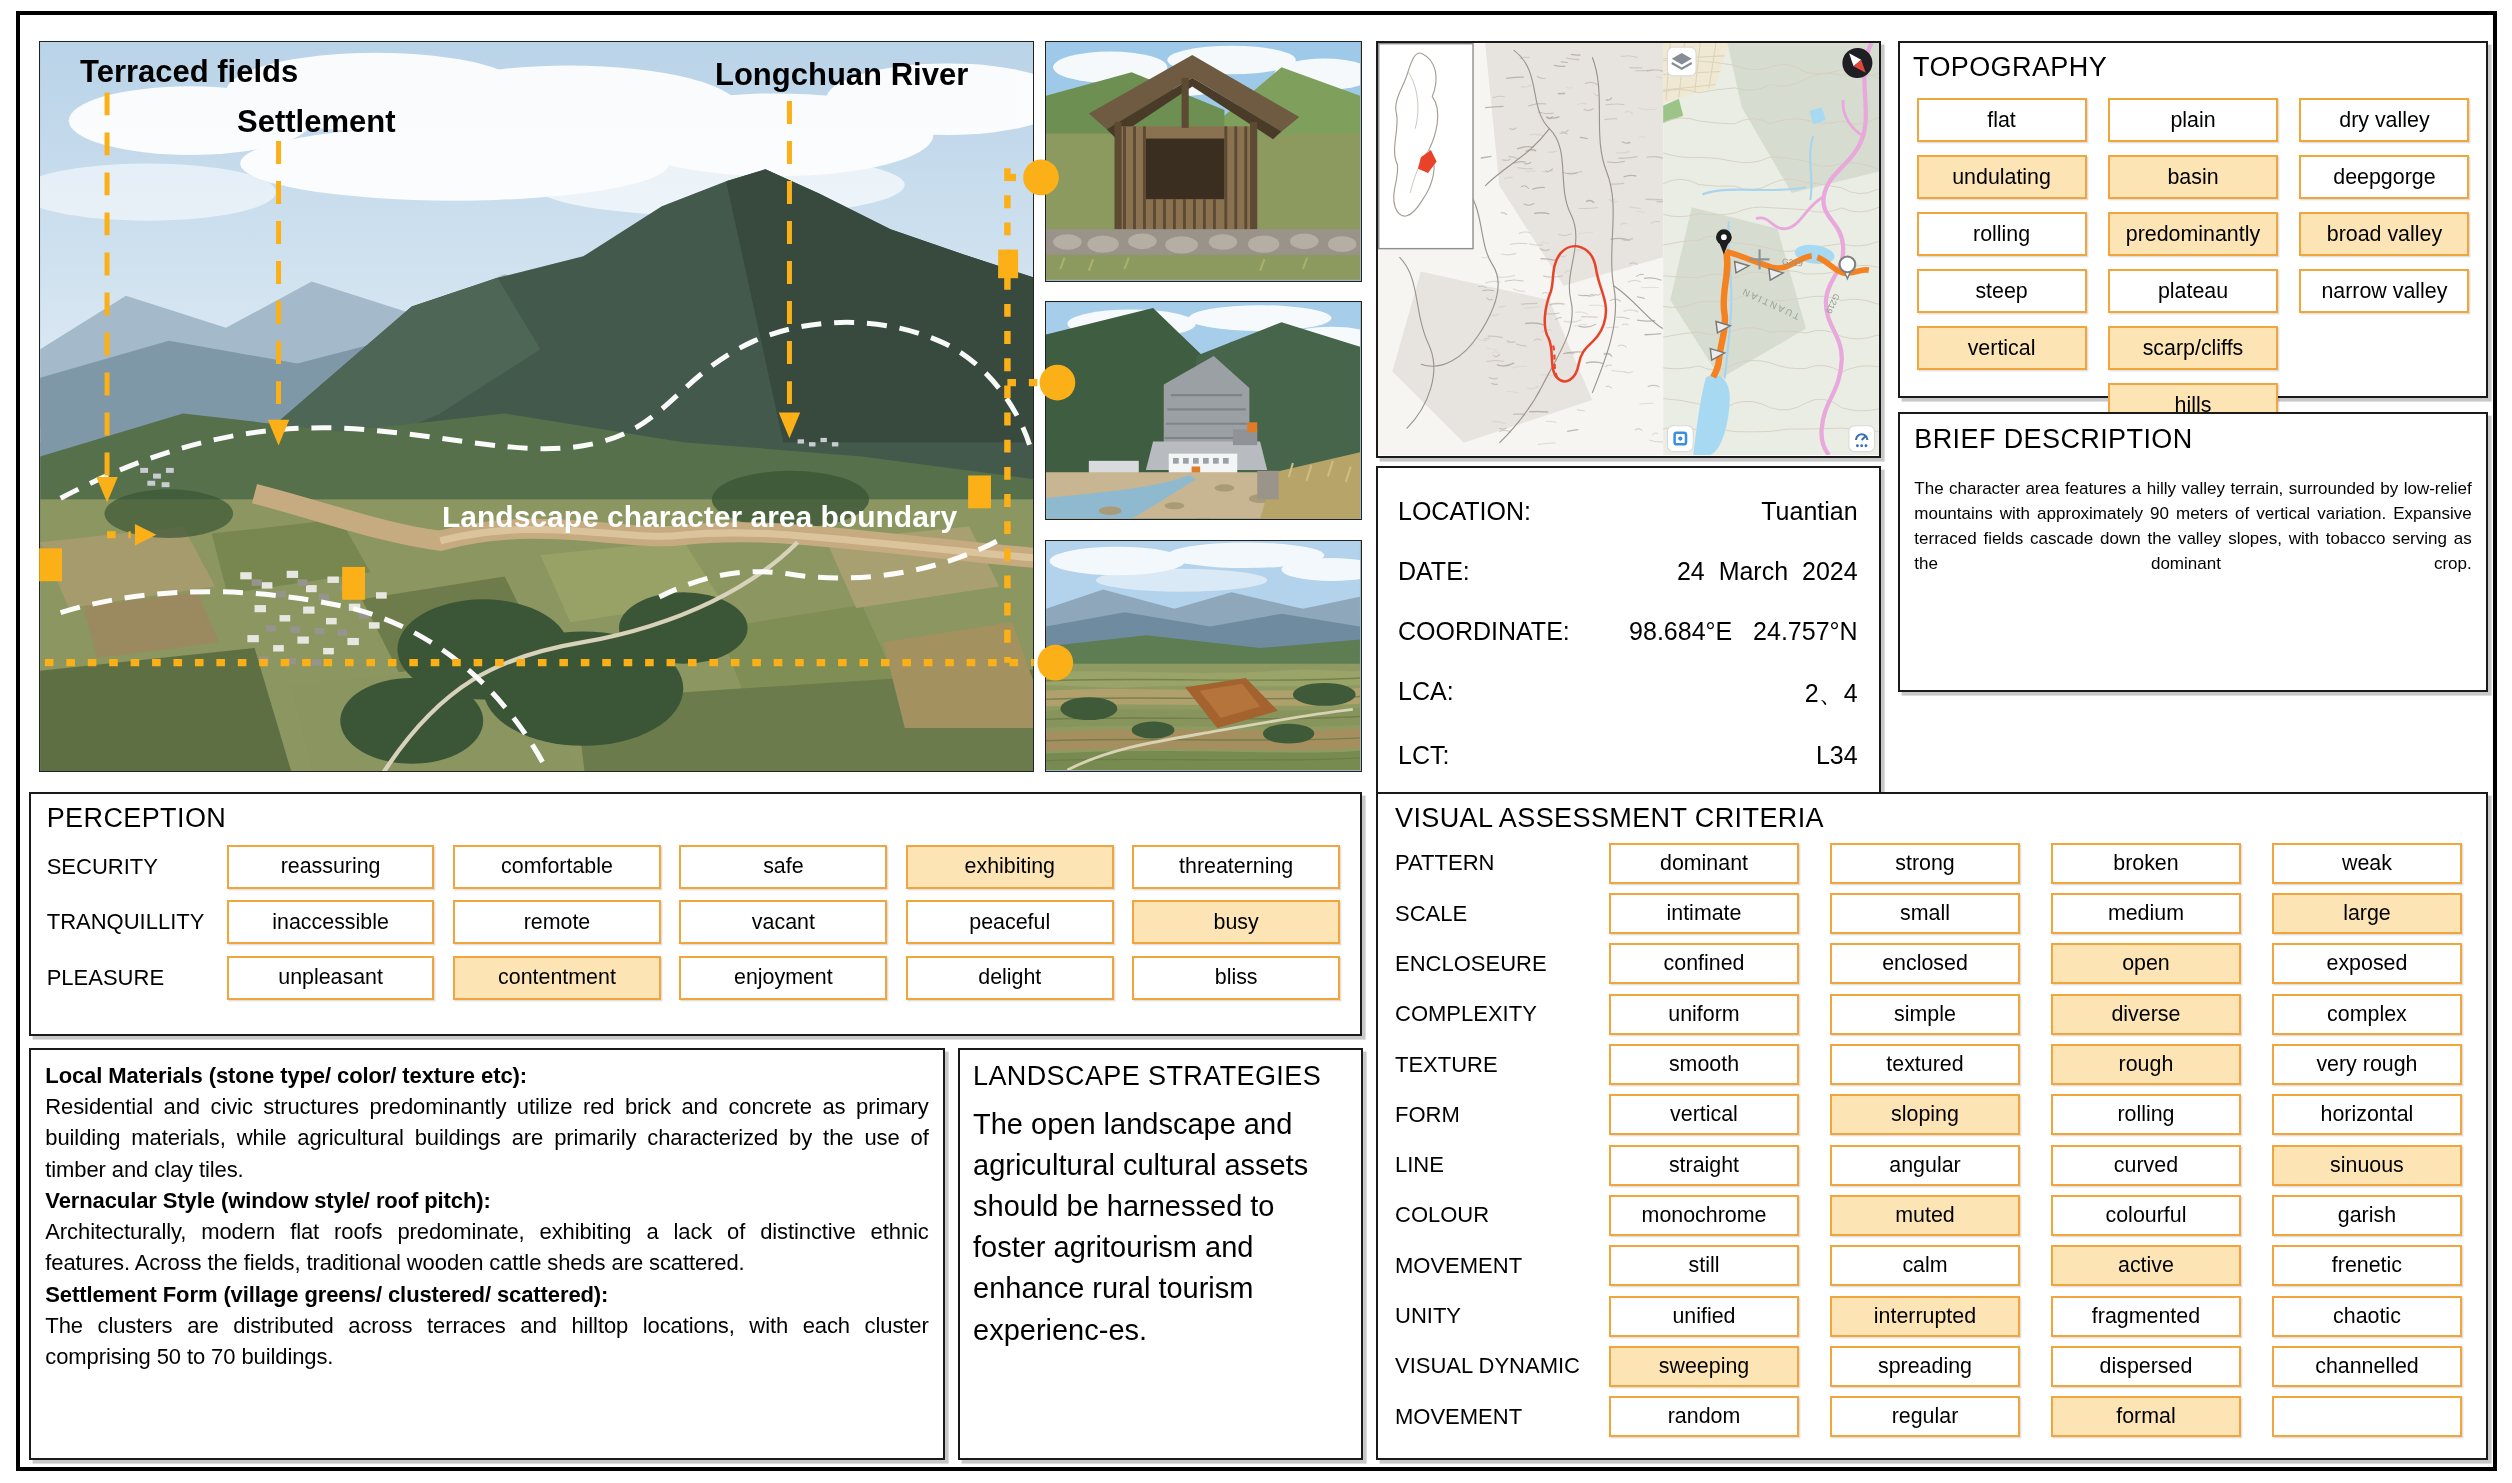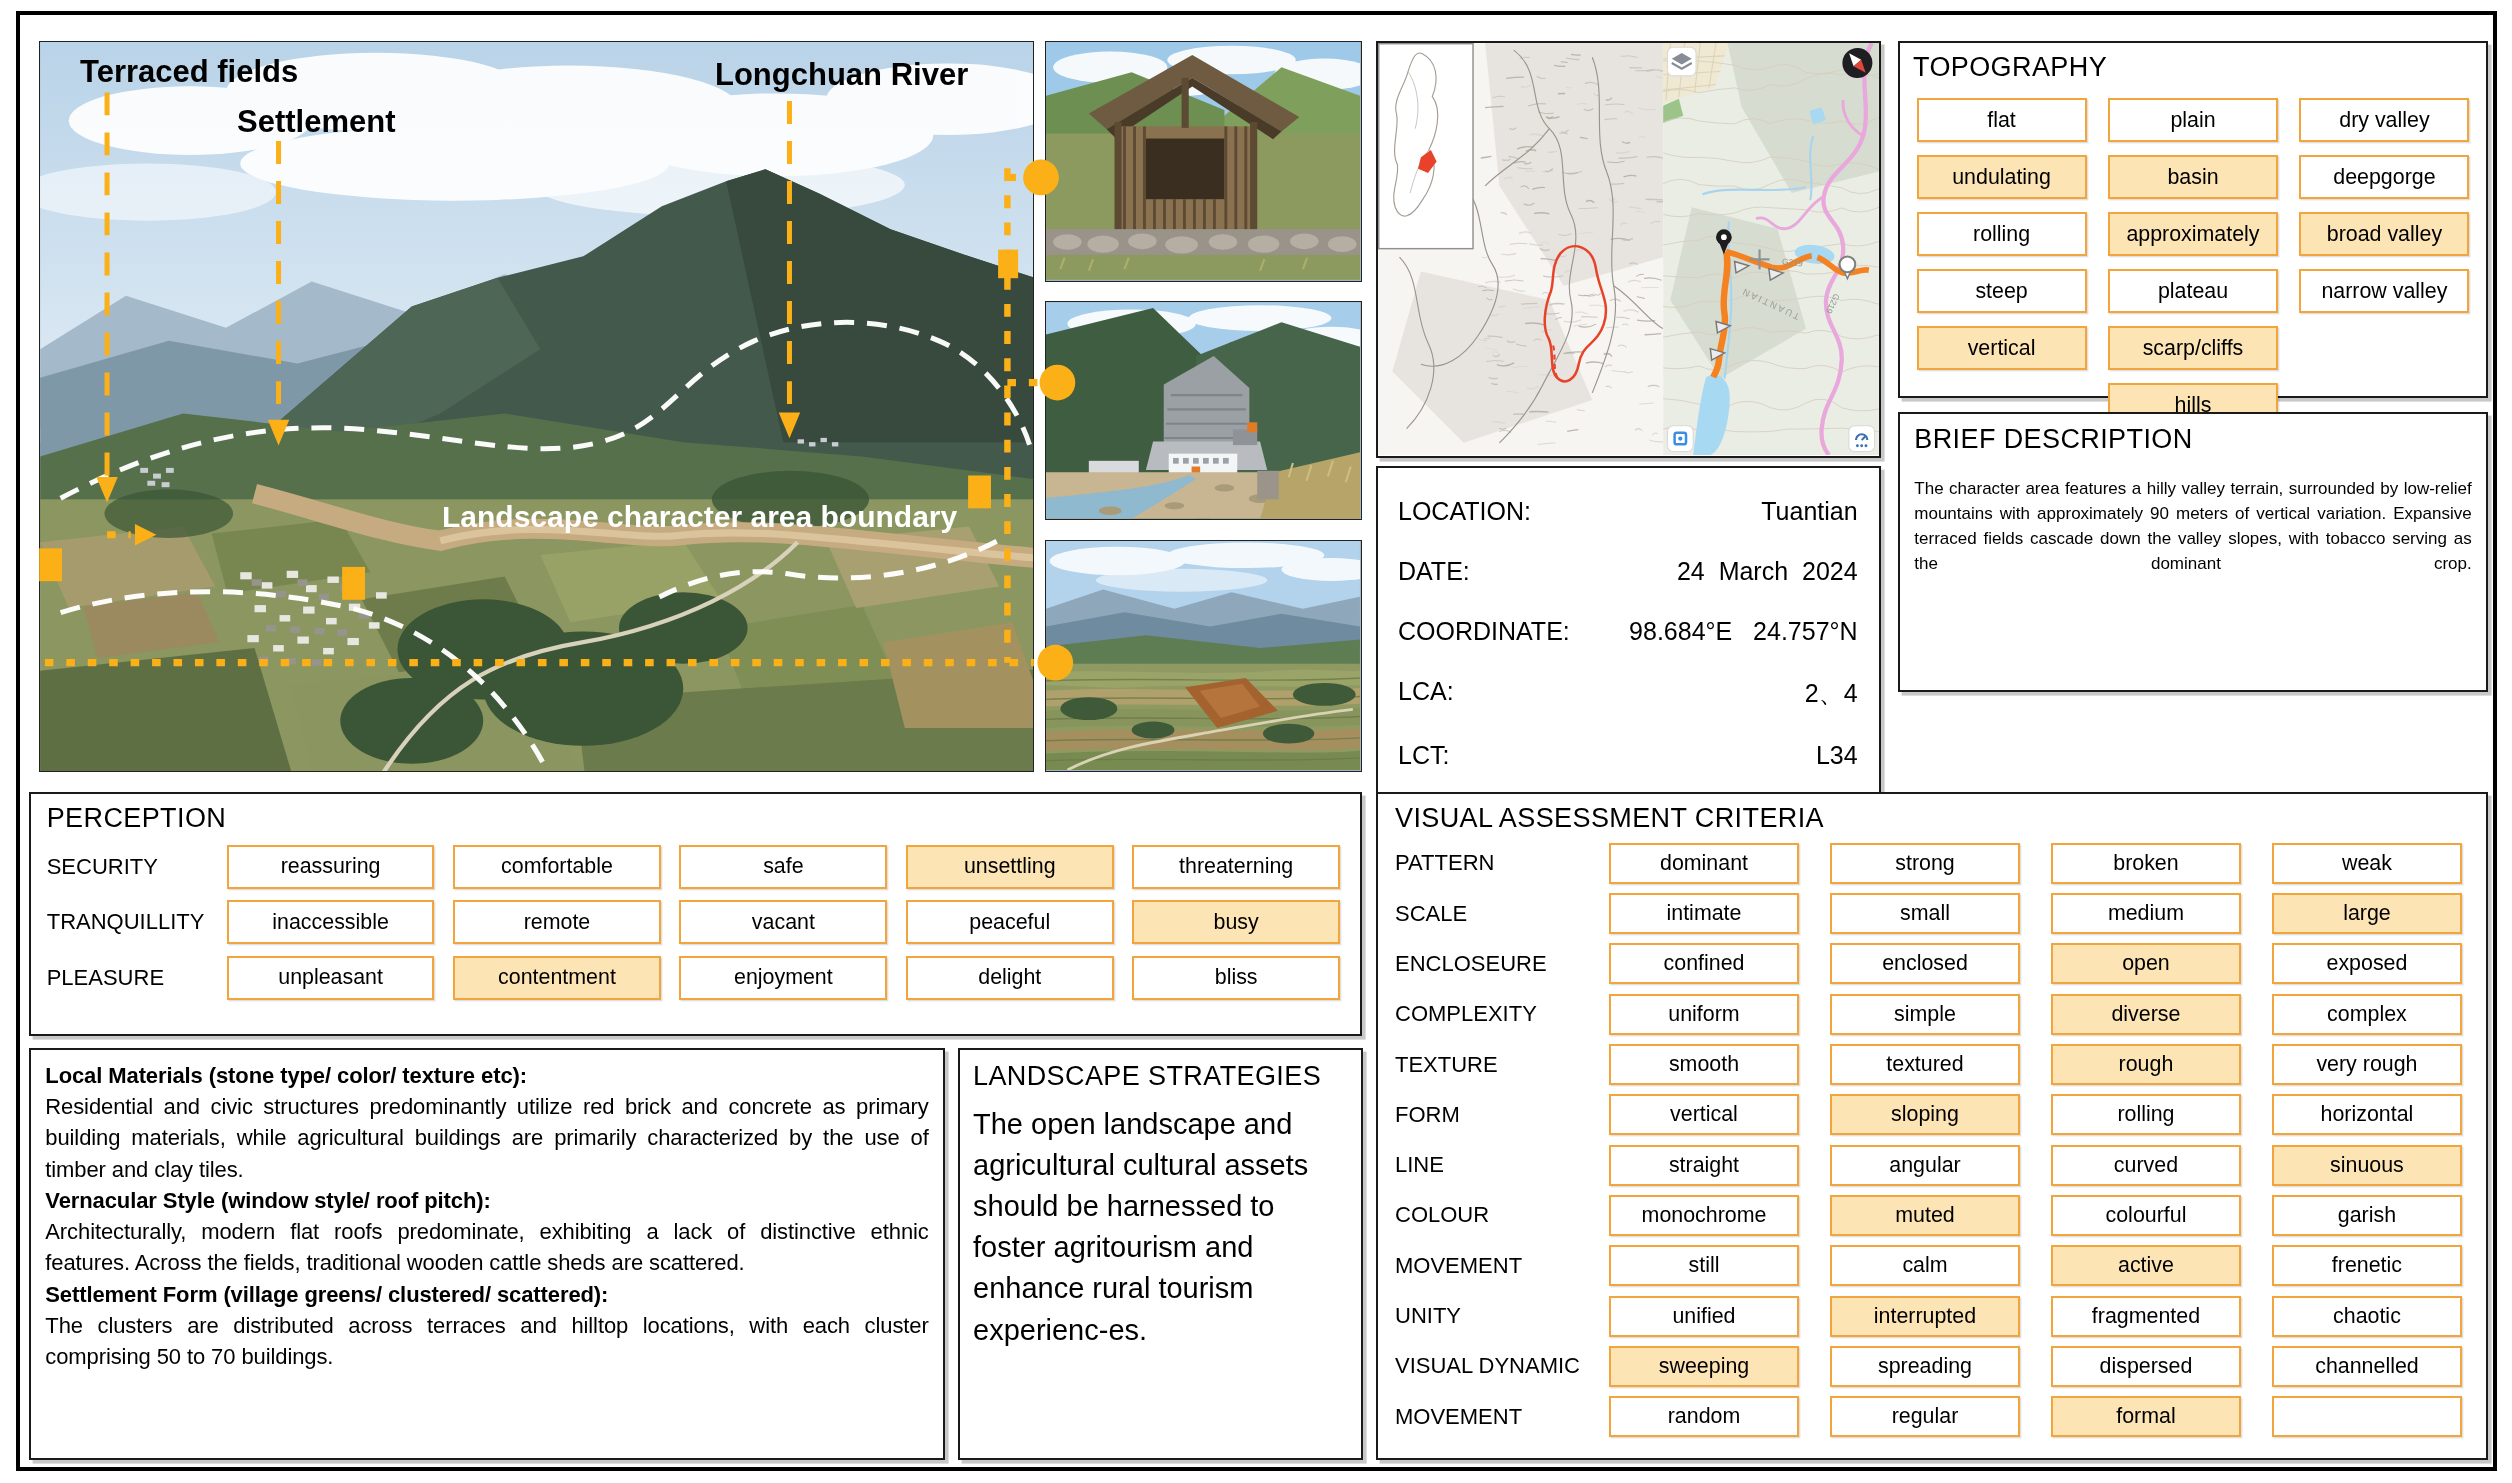--- a/index.html
+++ b/index.html
@@ -665,21 +665,21 @@
   <div class="panel" style="left:1898px;top:41px;width:590px;height:357px;padding:8.6px 13px;">
     <div class="ptitle">TOPOGRAPHY</div>
     <div id="topo-grid">
         <div class="opt">flat</div>
         <div class="opt">plain</div>
         <div class="opt">dry valley</div>
         <div class="opt sel">undulating</div>
         <div class="opt sel">basin</div>
         <div class="opt">deepgorge</div>
         <div class="opt">rolling</div>
-        <div class="opt sel">approximately</div>
+        <div class="opt sel">predominantly</div>
         <div class="opt sel">broad valley</div>
         <div class="opt">steep</div>
         <div class="opt">plateau</div>
         <div class="opt">narrow valley</div>
         <div class="opt sel">vertical</div>
         <div class="opt sel">scarp/cliffs</div>
         <div class="opt opt-empty"></div>
         <div class="opt opt-empty"></div>
         <div class="opt sel">hills</div>
         <div class="opt opt-empty"></div>
@@ -692,21 +692,21 @@
   </div>
 
   <div class="panel" style="left:29px;top:792px;width:1333px;height:244px;padding:8.6px 15.7px;">
     <div class="ptitle">PERCEPTION</div>
     <div id="perception-rows">
         <div class="prow">
           <div class="rlabel">SECURITY</div>
           <div class="opt">reassuring</div>
           <div class="opt">comfortable</div>
           <div class="opt">safe</div>
-          <div class="opt sel">unsettling</div>
+          <div class="opt sel">exhibiting</div>
           <div class="opt">threaterning</div>
         </div>
         <div class="prow">
           <div class="rlabel">TRANQUILLITY</div>
           <div class="opt">inaccessible</div>
           <div class="opt">remote</div>
           <div class="opt">vacant</div>
           <div class="opt">peaceful</div>
           <div class="opt sel">busy</div>
         </div>

